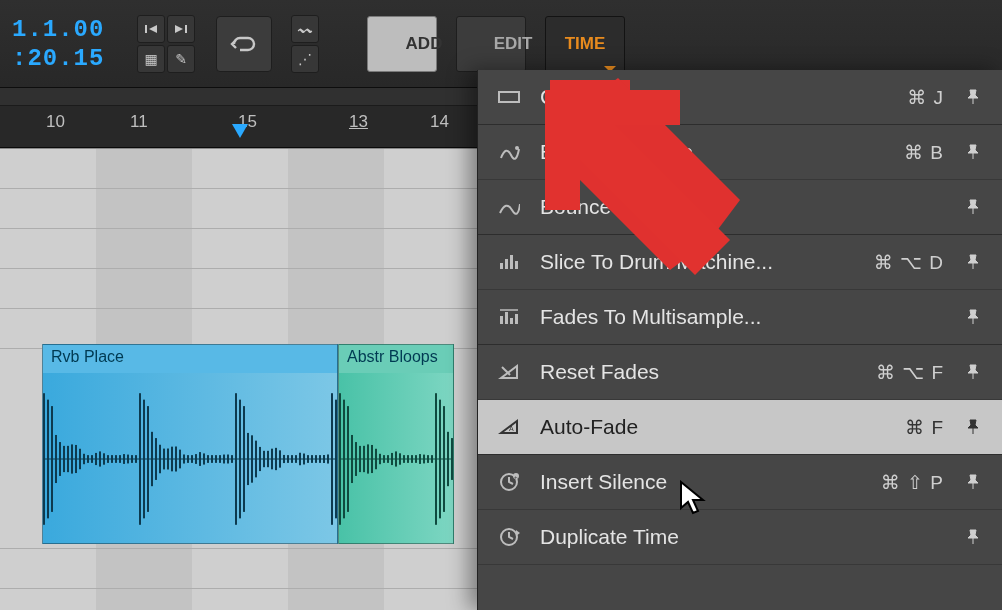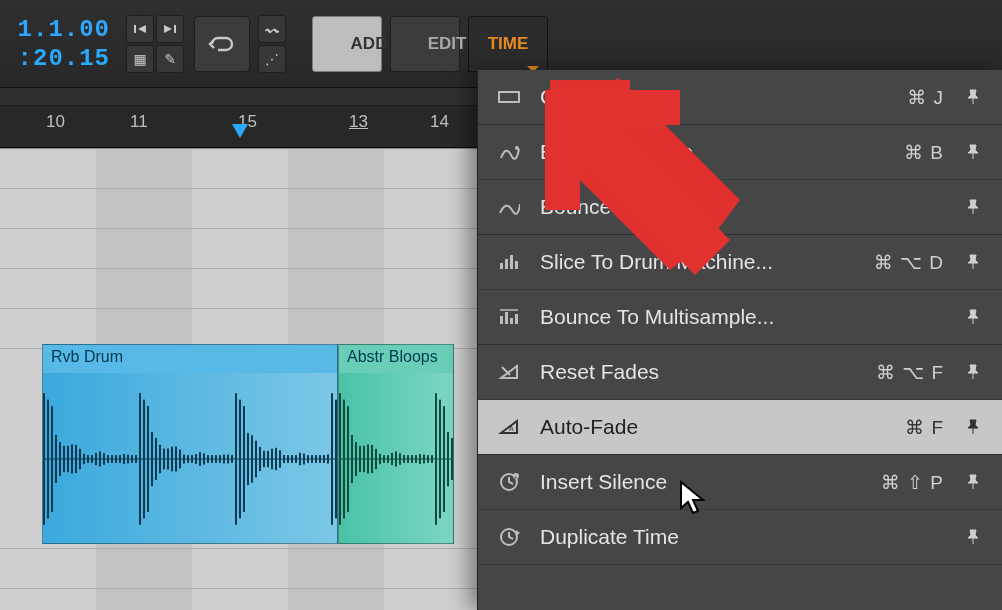--- a/index.html
+++ b/index.html
@@ -4,23 +4,22 @@
 <style>
 * { margin: 0; padding: 0; box-sizing: border-box; font-family: -apple-system, BlinkMacSystemFont, "Segoe UI", Arial, sans-serif; }
 html, body { width: 1002px; height: 610px; overflow: hidden; background: #1a1a1a; }
 
 .toolbar {
   height: 88px;
   background: linear-gradient(#2f2f2f, #282828);
   border-bottom: 1px solid #0d0d0d;
   display: flex;
   align-items: center;
-  gap: 8px;
+  gap: 19px;
   padding: 0 6px;
-  text-align: right;
 }
 .counter-box {
   width: 110px;
   display: flex;
   flex-direction: column;
   gap: 2px;
   padding: 4px 6px;
 }
 .counter-line { font-family: "Courier New", monospace; font-size: 24px; font-weight: 600; color: #2aa9ff; letter-spacing: 1px; }
 
@@ -148,21 +147,21 @@
 <div class="tracks" id="tracks">
   <div class="track-row" style="top:0"></div>
   <div class="track-row" style="top:40px"></div>
   <div class="track-row" style="top:80px"></div>
   <div class="track-row" style="top:120px"></div>
   <div class="track-row" style="top:160px"></div>
   <div class="track-row" style="top:200px; height:200px; border-bottom:1px solid #adadad;"></div>
   <div class="track-row" style="top:400px"></div>
   <div class="track-row" style="top:440px"></div>
 <div class="clip" style="left: 42px; width: 296px; top: 195px; background: linear-gradient(90deg, rgb(58, 169, 221), rgb(124, 199, 230));">
-      <div class="clip-header" style="background: rgb(88, 185, 230);">Rvb Drum</div>
+      <div class="clip-header" style="background: rgb(88, 185, 230);">Rvb Place</div>
       <div class="wave"><svg width="296" height="172">
           <rect x="0" y="20.210000000000008" width="2" height="131.57999999999998" fill="#0d3a4f"></rect>
           <rect x="4" y="26.66000000000001" width="2" height="118.67999999999998" fill="#0d3a4f"></rect>
           <rect x="8" y="33.11" width="2" height="105.78" fill="#0d3a4f"></rect>
           <rect x="12" y="61.9811290379294" width="2" height="48.0377419241412" fill="#0d3a4f"></rect>
           <rect x="16" y="69.05958315028037" width="2" height="33.88083369943926" fill="#0d3a4f"></rect>
           <rect x="20" y="72.89208627372243" width="2" height="26.215827452555157" fill="#0d3a4f"></rect>
           <rect x="24" y="72.84440360469503" width="2" height="26.311192790609947" fill="#0d3a4f"></rect>
           <rect x="28" y="71.40615709746336" width="2" height="29.187685805073286" fill="#0d3a4f"></rect>
           <rect x="32" y="71.96997434048889" width="2" height="28.06005131902223" fill="#0d3a4f"></rect>
@@ -345,21 +344,21 @@
         <svg width="22" height="18">
           <g fill="currentColor">
             <rect x="2" y="8" width="3" height="8"></rect>
             <rect x="7" y="4" width="3" height="12"></rect>
             <rect x="12" y="10" width="3" height="6"></rect>
             <rect x="17" y="6" width="3" height="10"></rect>
           </g>
           <path d="M2 2h18" stroke="currentColor" stroke-width="1.5"></path>
         </svg>
       </span>
-      <span class="mi-label">Bounce To Multisample...</span>
+      <span class="mi-label">Fades To Multisample...</span>
       <span class="mi-short"></span>
       <span class="mi-pin">
         <svg width="16" height="16" viewBox="0 0 16 16">
           <path d="M5 1h6l-1 5 3 3H3l3-3z M8 9v6" fill="currentColor" stroke="currentColor" stroke-width="1"></path>
         </svg>
       </span>
     </div>
     <div class="menu-item">
       <span class="mi-icon">
         <svg width="22" height="18">

